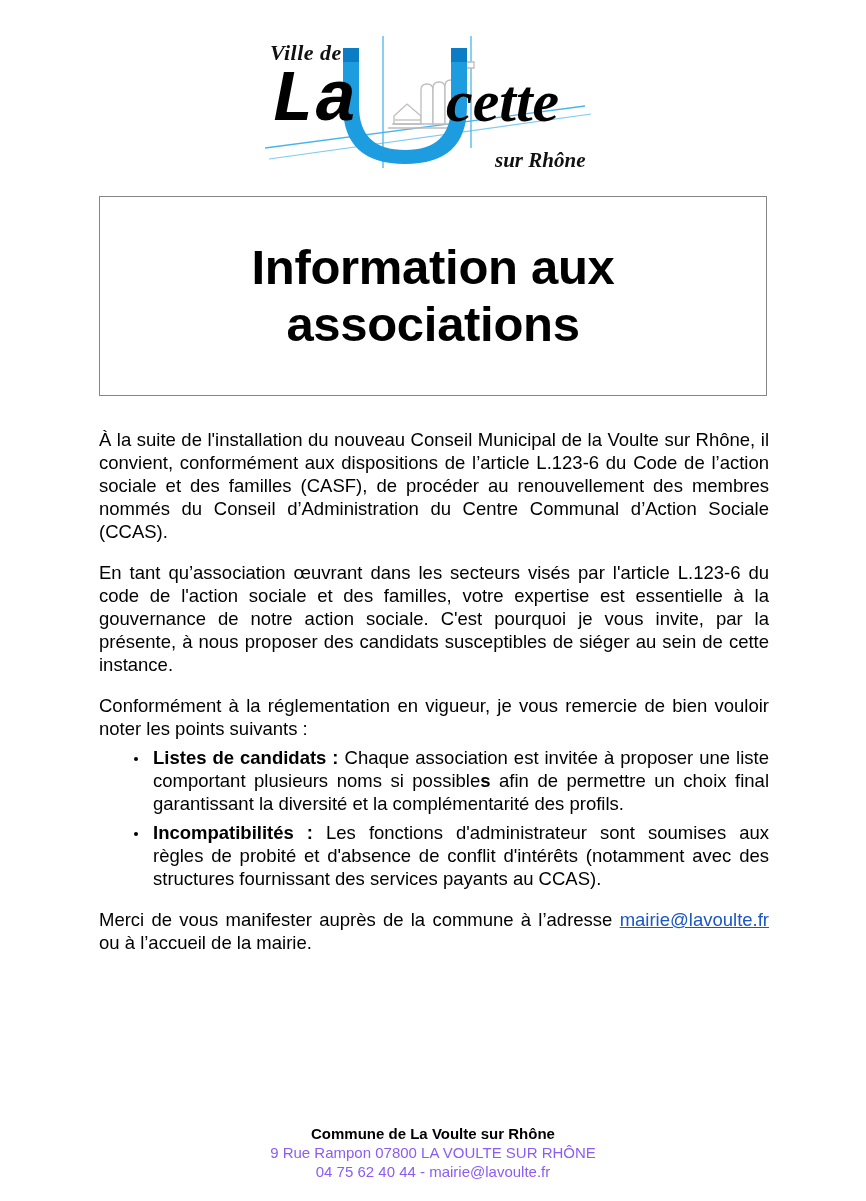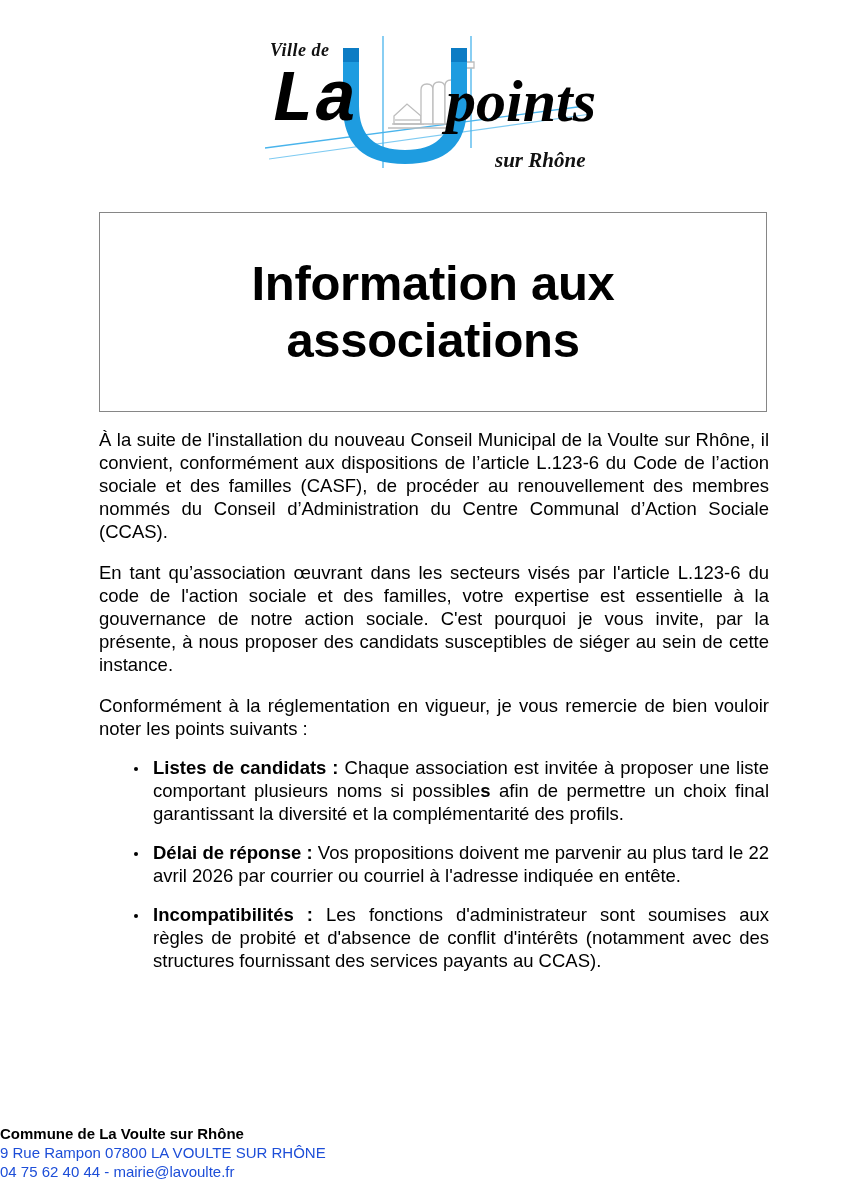--- a/index.html
+++ b/index.html
@@ -38,21 +38,21 @@
     width: 360px;
     height: 145px;
   }
   .logo-villede {
     position: absolute;
     left: 15px;
     top: 12px;
     font-family: "Liberation Serif", serif;
     font-style: italic;
     font-weight: 700;
-    font-size: 18px;
+    font-size: 22px;
     letter-spacing: 0.5px;
     color: #111111;
     white-space: nowrap;
   }
   .logo-la {
     position: absolute;
     left: 16px;
     top: 43px;
     font-family: Liberation Mono, monospace;
     font-style: italic;
@@ -84,21 +84,21 @@
     font-size: 21px;
     color: #111111;
     white-space: nowrap;
     margin-top: 16px;
   }
 
   
   .title-box {
     position: absolute;
     left: 99px;
-    top: 212px;
+    top: 196px;
     width: 668px;
     height: 200px;
     border: 1px solid #868686;
     box-sizing: border-box;
     display: flex;
     align-items: center;
     justify-content: center;
   }
   .title-text {
     font-family: "Liberation Sans Narrow", "Liberation Sans", sans-serif;
@@ -130,21 +130,21 @@
   .para.tight {
     margin-bottom: 4px;
   }
   .bullets {
     margin: 0 0 18px 0;
     padding: 0 0 0 54px;
     list-style: none;
   }
   .bullets li {
     position: relative;
-    margin: 16px 0 0 0;
+    margin: 6px 0 0 0;
     text-align: justify;
     text-justify: inter-word;
   }
   .bullets li::before {
     content: "";
     position: absolute;
     left: -19px;
     top: 11px;
     width: 4px;
     height: 4px;
@@ -156,32 +156,33 @@
     color: #1a56c4;
     text-decoration: underline;
   }
 
   
   .footer {
     position: absolute;
     left: 0;
     top: 1124px;
     width: 866px;
+    text-align: center;
     line-height: 19px;
   }
   .footer-line1 {
     font-size: 15px;
     font-weight: 700;
     color: #000000;
   }
   .footer-line2,
   .footer-line3 {
     font-size: 15px;
     font-weight: 400;
-    color: #1d4ed8;
+    color: #8b5cf6;
   }
 </style>
 </head>
 <body>
 
 <div class="header">
   <div class="logo">
 
     <svg class="logo-svg" viewBox="0 0 360 145">
 
@@ -212,21 +213,21 @@
                L212 78
                Q212 136 150 136
                Q88 136 88 78
                L88 20 Z" fill="#1E9CE0"></path>
       <path d="M88 20 L104 20 L104 34 L88 34 Z" fill="#0C7CC4"></path>
       <path d="M196 20 L212 20 L212 34 L196 34 Z" fill="#0C7CC4"></path>
     </svg>
 
     <div class="logo-villede">Ville de</div>
     <div class="logo-la">La</div>
-    <div class="logo-oulte">points</div>
+    <div class="logo-oulte">cette</div>
     <div class="logo-surrhone">sur Rhône</div>
   </div>
 </div>
 
 <div class="title-box">
   <div class="title-text">Information aux associations</div>
 </div>
 
 <div class="content">
 
@@ -234,27 +235,25 @@
 
   <p class="para">En tant qu’association œuvrant dans les secteurs visés par l'article L.123-6 du code de l'action sociale et des familles, votre expertise est essentielle à la gouvernance de notre action sociale. C'est pourquoi je vous invite, par la présente, à nous proposer des candidats susceptibles de siéger au sein de cette instance.</p>
 
   <p class="para tight">Conformément à la réglementation en vigueur, je vous remercie de bien vouloir noter les points suivants :</p>
 
   <ul class="bullets">
     <li>
       <span class="b">Listes de candidats :</span><span> Chaque association est invitée à proposer une liste comportant plusieurs noms si possible</span><span class="b">s</span><span> afin de permettre un choix final garantissant la diversité et la complémentarité des profils.</span>
     </li>
     <li>
-      <span class="b">Délai de réponse :</span><span> Vos propositions doivent me parvenir au plus tard le 22 avril 2026 par courrier ou courriel à l'adresse indiquée en entête.</span>
-    </li>
-    <li>
       <span class="b">Incompatibilités :</span><span> Les fonctions d'administrateur sont soumises aux règles de probité et d'absence de conflit d'intérêts (notamment avec des structures fournissant des services payants au CCAS).</span>
     </li>
   </ul>
 
+  <p class="para"><span>Merci de vous manifester auprès de la commune à l’adresse </span><a class="link" href="#">mairie@lavoulte.fr</a><span> ou à l’accueil de la mairie.</span></p>
 
 </div>
 
 <div class="footer">
   <div class="footer-line1">Commune de La Voulte sur Rhône</div>
   <div class="footer-line2">9 Rue Rampon 07800 LA VOULTE SUR RHÔNE</div>
   <div class="footer-line3">04 75 62 40 44 - mairie@lavoulte.fr</div>
 </div>
 
 </body></html>

